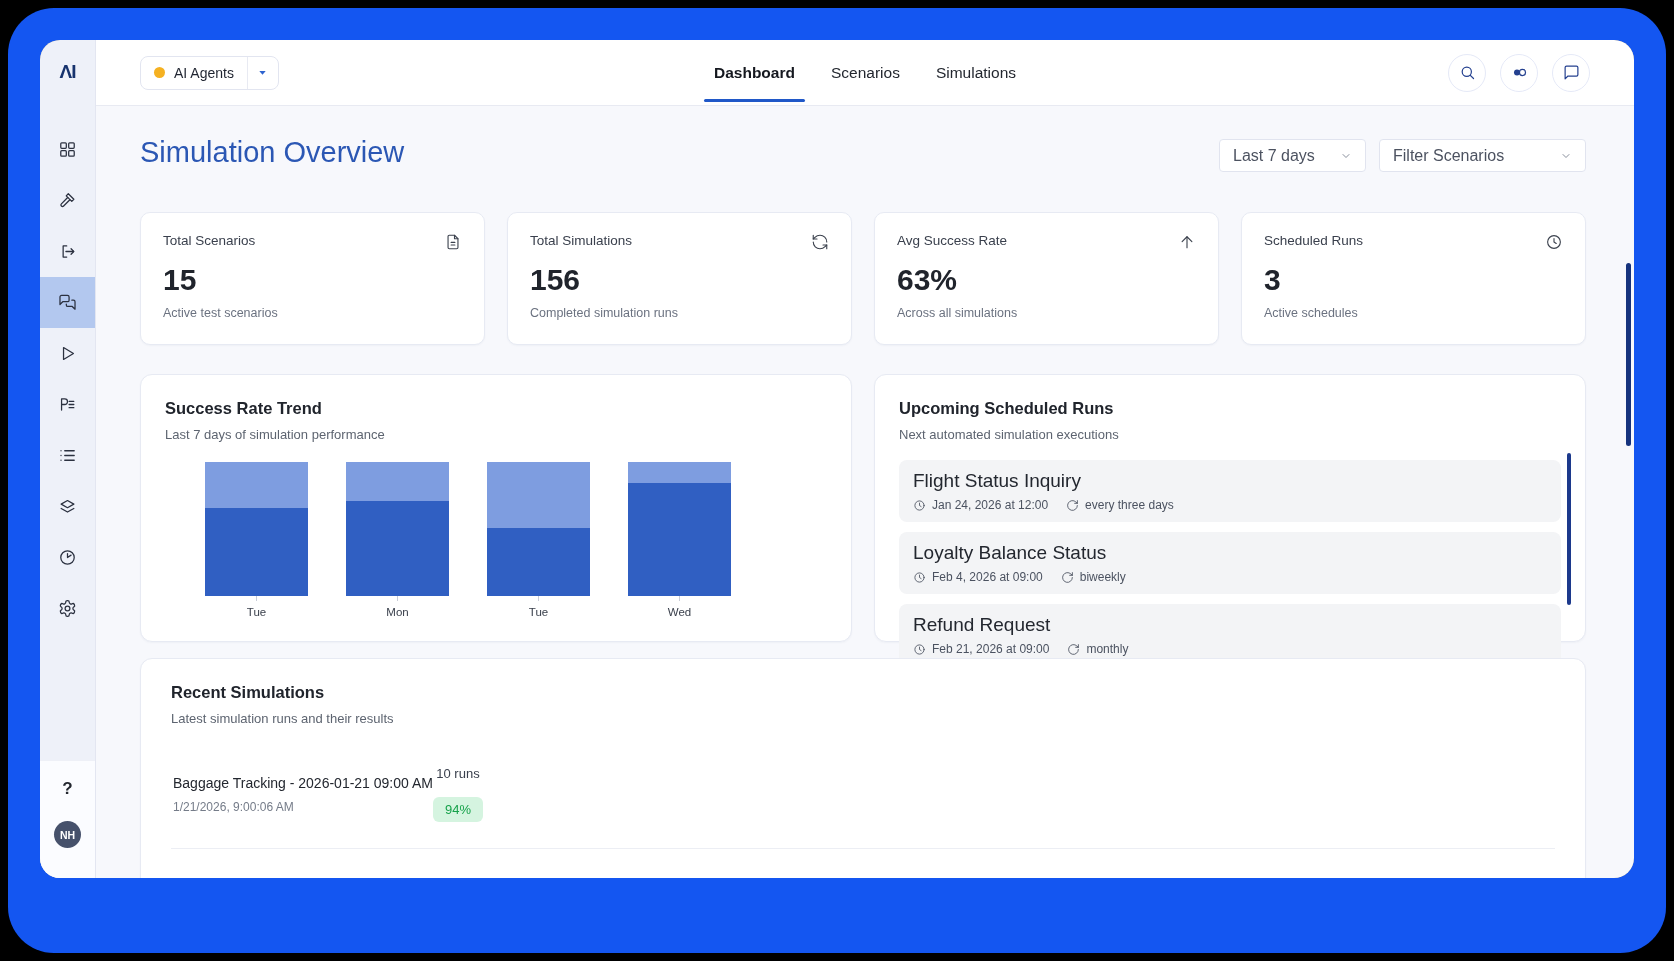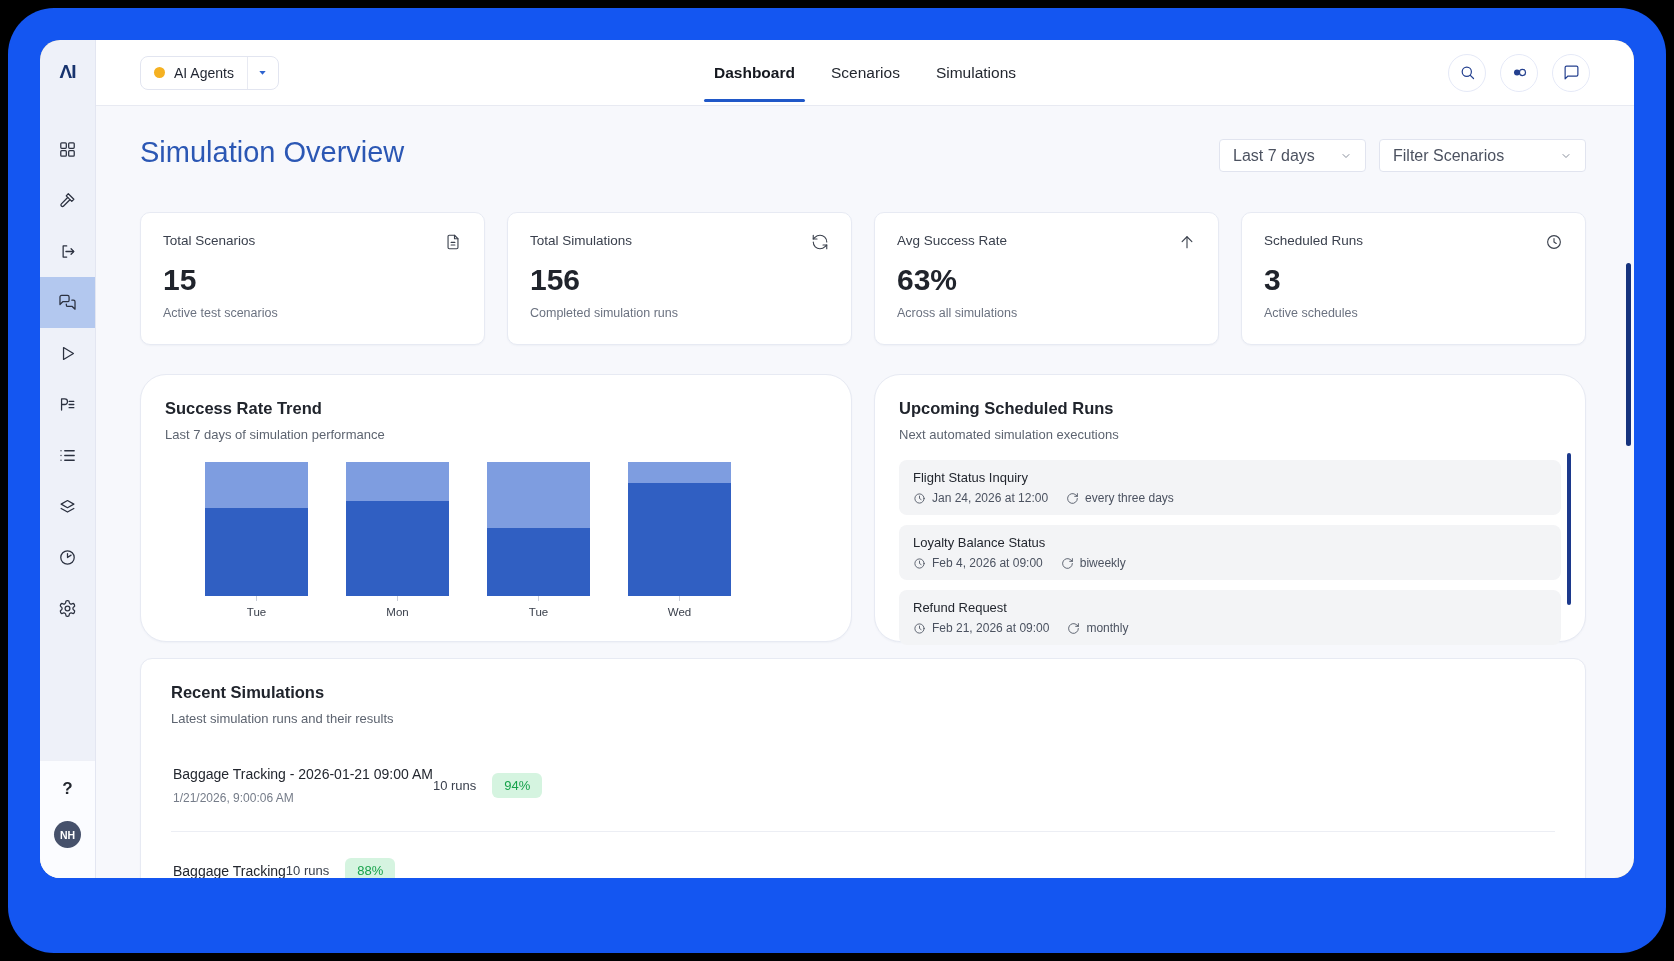--- a/index.html
+++ b/index.html
@@ -56,43 +56,43 @@
                box-shadow:0 1px 2px rgba(25,44,100,.04); }
   .stat-head { display:flex; justify-content:space-between; align-items:flex-start; font-size:13.5px; color:#3a404d; }
   .stat-head svg { width:18px; height:18px; stroke:#3c424e; fill:none; stroke-width:1.5; stroke-linecap:round; stroke-linejoin:round; }
   .stat-value { margin-top:12px; font-size:30px; font-weight:700; color:#20242c; }
   .stat-desc { margin-top:9px; font-size:12.5px; color:#6b7280; }
 
   .mid-row { position:absolute; left:44px; top:268px; width:1446px; display:flex; gap:22px; }
   .card { background:#fff; border:1px solid #e7eaf3; border-radius:12px; box-shadow:0 1px 2px rgba(25,44,100,.04); }
   .card h2 { font-size:16.5px; font-weight:600; color:#20242c; }
   .card .sub { margin-top:9px; font-size:13px; color:#5d6470; }
-  .chart-card, .sched-card { width:712px; height:268px; padding:24px; position:relative;border-radius:26px; }
+  .chart-card, .sched-card { width:712px; height:268px; padding:24px; position:relative; }
 
   .bar-chart { display:flex; gap:38px; padding-left:40px; margin-top:20px; }
   .bar-stack { width:103px; height:134px; display:flex; flex-direction:column; }
   .seg { width:100%; }
   .bar-tick { width:1px; height:5px; background:#c9cdd8; margin:0 auto; }
   .bar-label { margin-top:5px; text-align:center; font-size:11.5px; color:#3a404c; }
 
   .sched-list { margin-top:18px; }
   .sched-item { background:#f3f4f6; border-radius:8px; padding:10px 14px; margin-bottom:10px; cursor:pointer; }
-  .sched-name { font-size:13px; font-weight:500; color:#23272f; }
+  .sched-name { font-size:19px; font-weight:500; color:#23272f; }
   .sched-meta { margin-top:6px; display:flex; align-items:center; gap:6px; font-size:12px; color:#4b5260; }
   .sched-meta svg { width:13px; height:13px; stroke:#4b5260; fill:none; stroke-width:1.6; stroke-linecap:round; stroke-linejoin:round; }
   .sched-meta .gap { width:6px; }
   .panel-scrollbar { position:absolute; right:14px; top:78px; width:4px; height:152px; background:#1c398c; border-radius:2px; cursor:grab; }
 
   .recent-card { position:absolute; left:44px; top:552px; width:1446px; height:300px; padding:24px 30px; }
   .recent-list { margin-top:14px; }
   .recent-row { display:flex; align-items:center; padding:26px 2px; cursor:pointer; }
   .recent-row + .recent-row { border-top:1px solid #eceef4; }
   .recent-name { font-size:14px; color:#23272f; }
   .recent-time { margin-top:9px; font-size:12px; color:#757c89; }
-  .recent-right { display:flex; align-items:center; gap:16px; }
+  .recent-right { display:flex; align-items:center; gap:16px;flex-direction:column; }
   .runs { font-size:13px; color:#3a404d; }
   .badge { background:#d5f4e0; color:#17a24b; font-size:13px; padding:5px 12px; border-radius:6px; }
 
   .page-scrollbar { position:absolute; right:3px; top:157px; width:5px; height:183px; background:#16337d; border-radius:3px; cursor:grab; }
 </style>
 </head>
 <body>
 
 <div class="stage">
   <div class="frame"></div>

